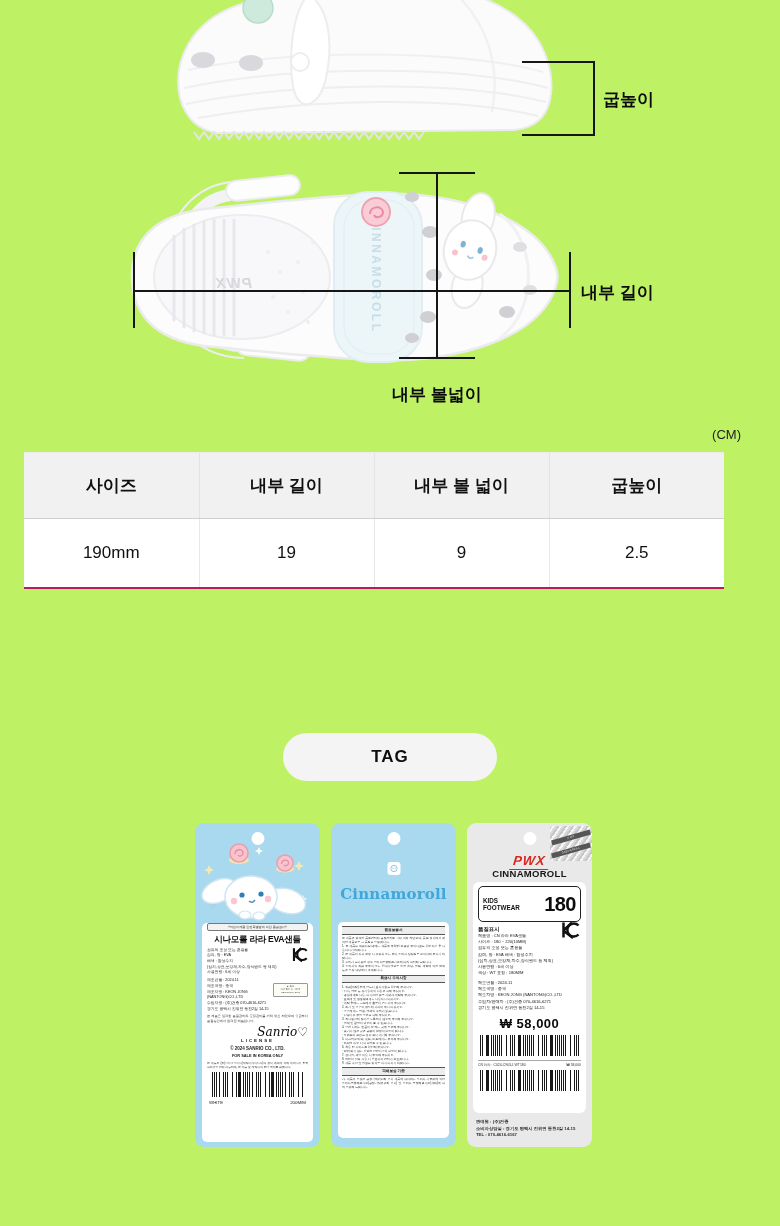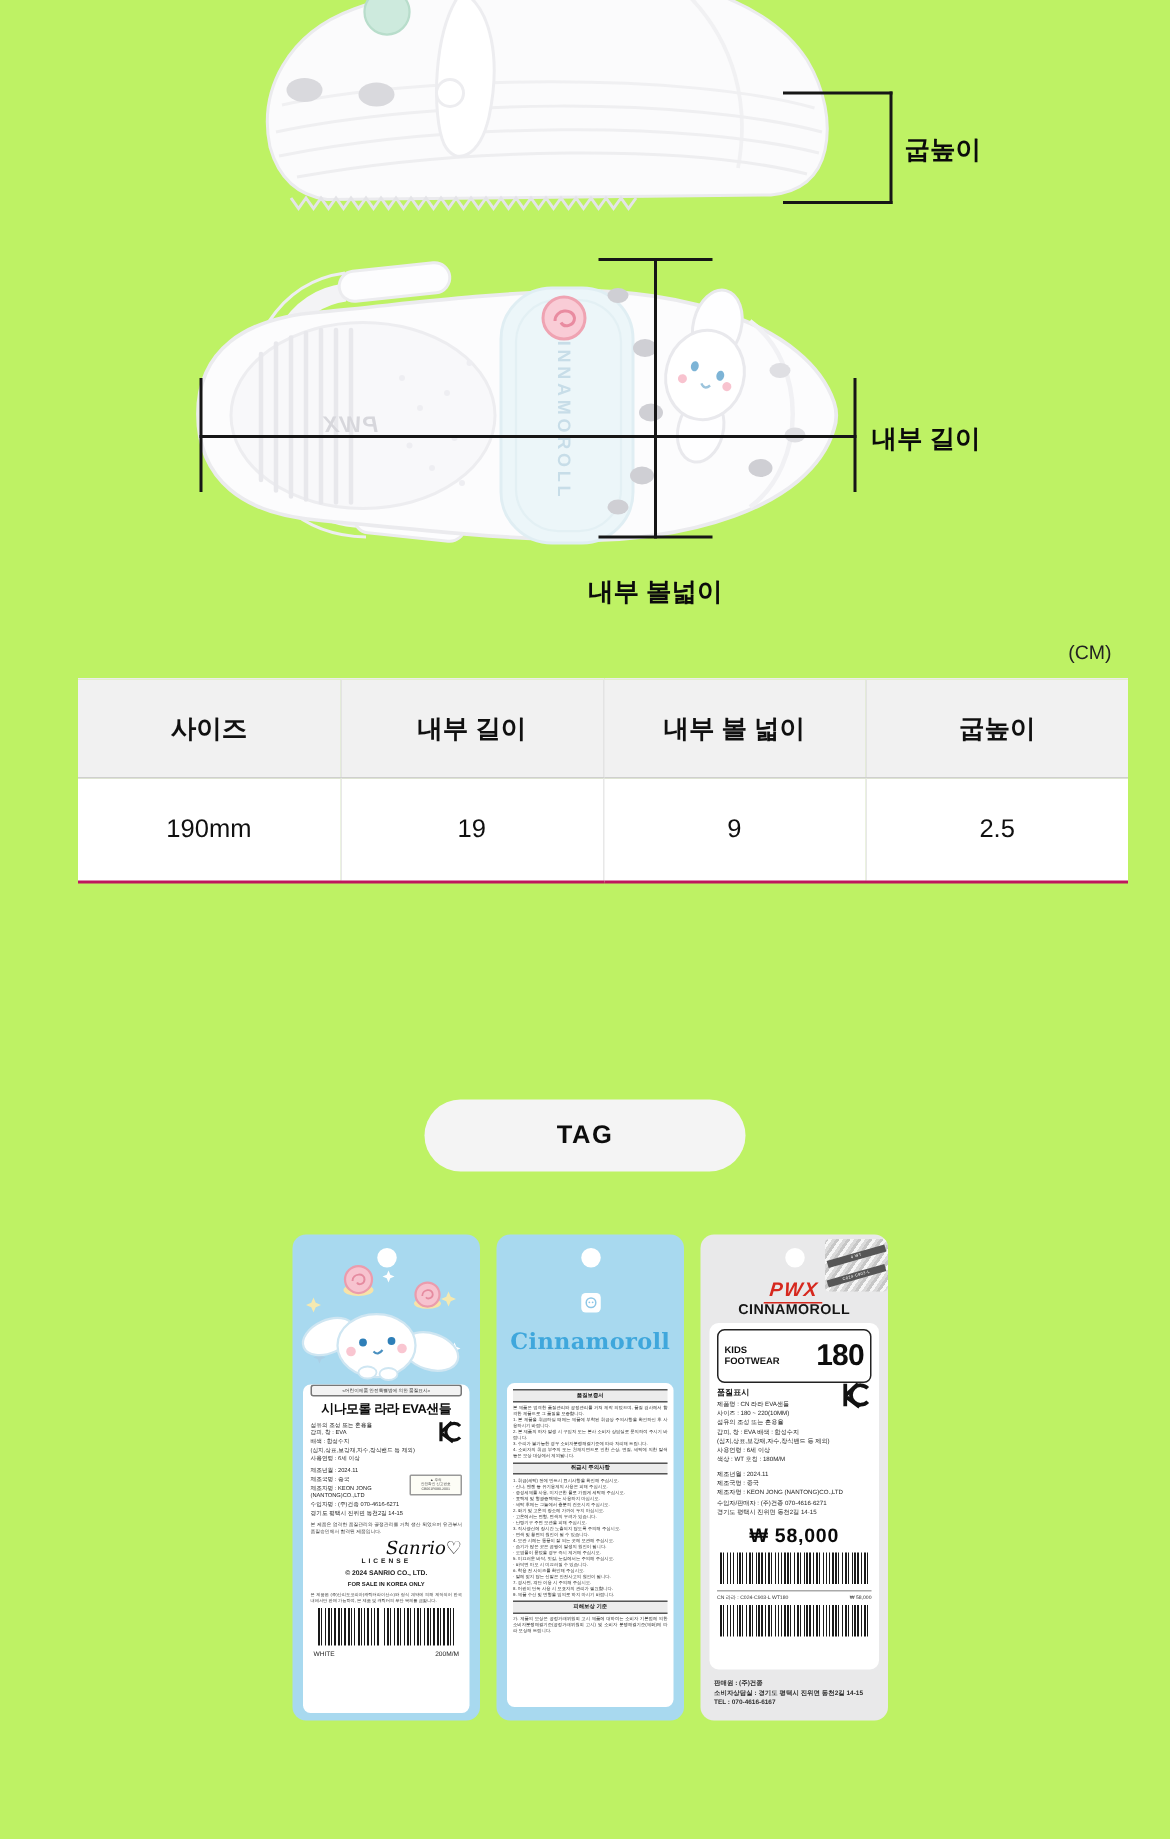--- a/index.html
+++ b/index.html
@@ -7,21 +7,21 @@
         font-family:"Liberation Sans",sans-serif;color:#111;}
   .abs{position:absolute;}
   svg text{font-family:"Liberation Sans",sans-serif;}
 
   
   .mline{position:absolute;background:#161616;}
   .mlabel{position:absolute;font-weight:700;font-size:17px;color:#0b0b0b;white-space:nowrap;}
 
   
   .unit{position:absolute;left:0;top:427px;width:741px;text-align:right;font-size:13px;color:#222;}
-  .spec-wrap{position:absolute;left:52px;top:452px;width:700px;}
+  .spec-wrap{position:absolute;left:24px;top:452px;width:700px;}
   table.spec{width:100%;border-collapse:collapse;table-layout:fixed;}
   table.spec thead th{background:#f1f1f1;height:63px;font-size:17px;font-weight:700;color:#101010;
     border-left:1px solid #e3e3e3;border-top:1px solid #ececec;border-bottom:1px solid #cfcfcf;}
   table.spec tbody td{height:66px;font-size:17px;color:#101010;text-align:center;
     border-left:1px solid #e8e8e8;border-bottom:2px solid #be185d;background:#fff;}
   table.spec th:first-child,table.spec td:first-child{border-left:none;}
 
   .note{position:absolute;top:607px;left:0;width:780px;text-align:center;font-size:15px;color:#3a3a3a;}
 
   .tag-pill{position:absolute;left:283px;top:733px;width:214px;height:48px;background:#f4f4f4;

